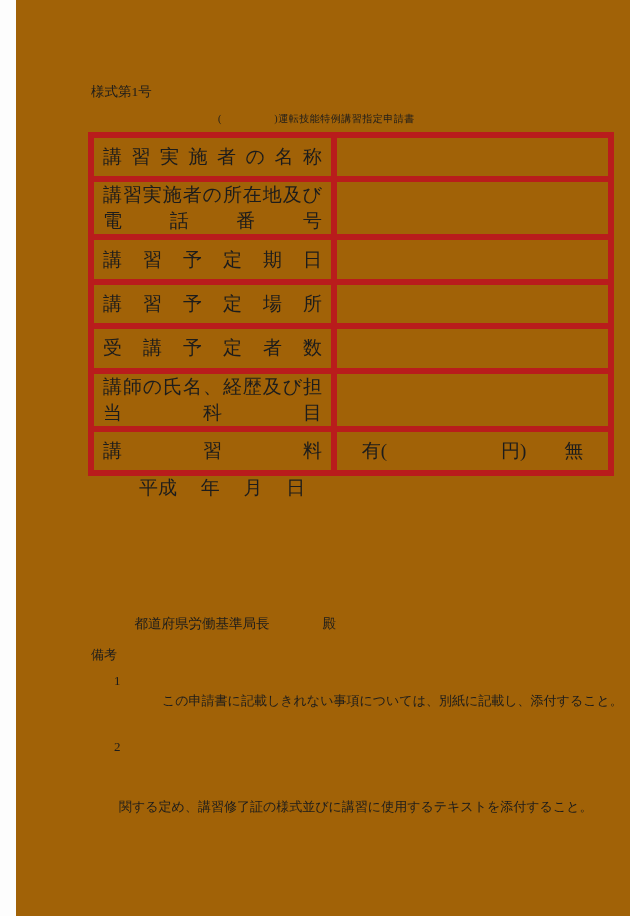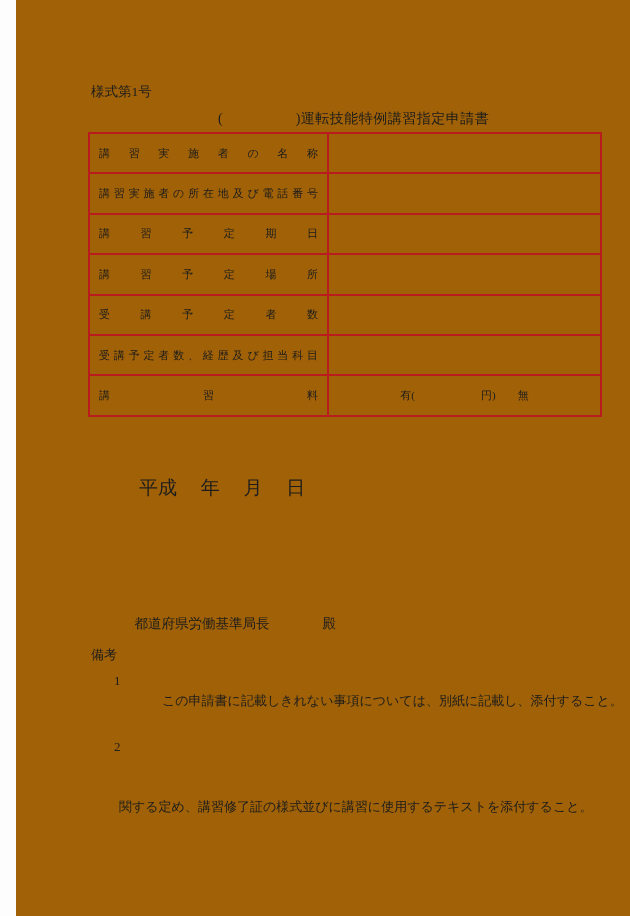--- a/index.html
+++ b/index.html
@@ -21,37 +21,37 @@
 
   .form-number {
     left: 75px;
     top: 84px;
     font-size: 13.5px;
     line-height: 16px;
   }
   .doc-title {
     left: 202px;
     top: 110px;
-    font-size: 14px;
+    font-size: 10px;
     line-height: 17px;
     letter-spacing: 0.5px;
   }
 
   table.form-table {
     position: absolute;
     left: 72px;
     top: 132px;
     border-collapse: collapse;
     table-layout: fixed;
     width: 484px;
   }
   table.form-table td {
-    border: 2px solid #b91c1c;
+    border: 6px solid #b91c1c;
     height: 38.4px;
-    font-size: 11px;
+    font-size: 19px;
     vertical-align: middle;
     overflow: hidden;
   }
   td.label-cell {
     width: 219px;
     padding: 0 9px;
     text-align: justify;
     text-align-last: justify;
     text-justify: inter-character;
   }
@@ -123,21 +123,21 @@
       </tr>
       <tr>
         <td class="label-cell">講習予定場所</td>
         <td class="value-cell"></td>
       </tr>
       <tr>
         <td class="label-cell">受講予定者数</td>
         <td class="value-cell"></td>
       </tr>
       <tr>
-        <td class="label-cell">受講予定者数、経歴及び担当科目</td>
+        <td class="label-cell">講師の氏名、経歴及び担当科目</td>
         <td class="value-cell"></td>
       </tr>
       <tr>
         <td class="label-cell">講習料</td>
         <td class="value-cell">有(　　　　　　円)　　無</td>
       </tr>
     </tbody>
   </table>
 
   <div class="abs date-line">平成　 年　 月　 日</div>

